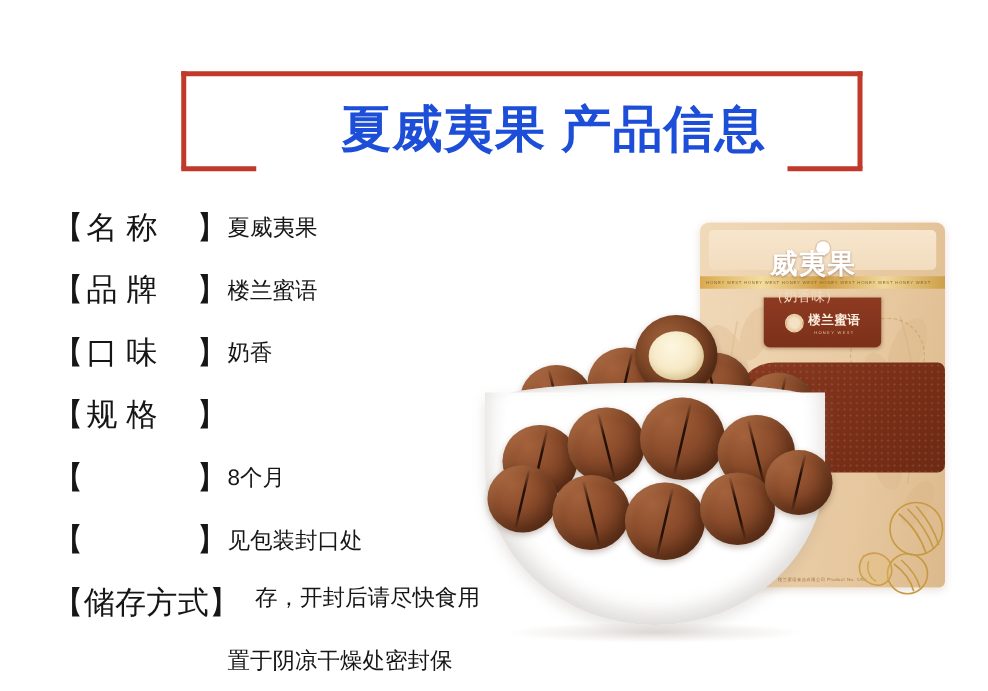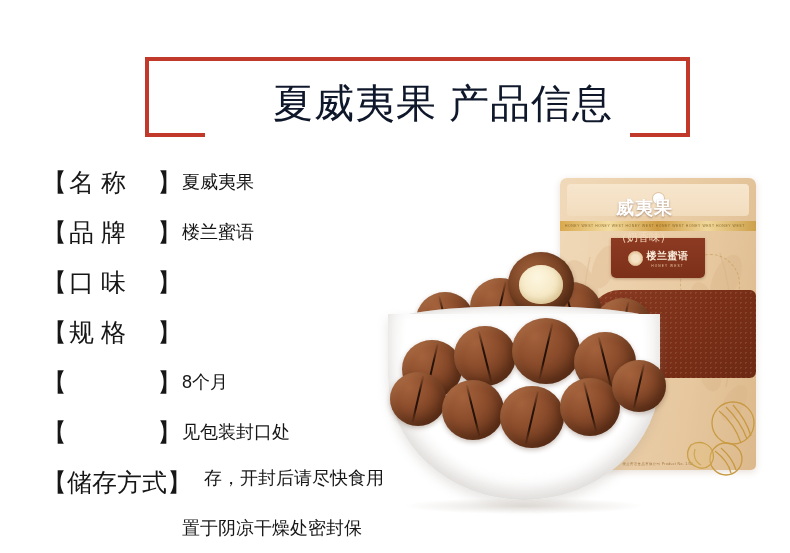--- a/index.html
+++ b/index.html
@@ -26,23 +26,23 @@
   #frame-left   { left:0;   top:0;   width:4px;   height:78px; }
   #frame-right  { right:0;  top:0;   width:4px;   height:78px; }
   #frame-bl     { left:0;   bottom:0; width:60px; height:4px; }
   #frame-br     { right:0;  bottom:0; width:60px; height:4px; }
 
   #banner-title {
     position:absolute;
     left:0; top:0;
     width:596px; height:80px;
     display:flex; align-items:center; justify-content:center;
-    color:#0f172a;
+    color:#1d4ed8;
     font-size:40px;
-    font-weight:400;
+    font-weight:700;
     letter-spacing:1px;
     white-space:nowrap;
     transform:translateY(6px);
   }
 
   
   #spec-list {
     position:absolute;
     left:42px; top:157px;
     width:470px;
@@ -156,21 +156,21 @@
     border-radius:32px 6px 6px 32px;
     overflow:hidden;
   }
   #pouch-namebar-dots {
     position:absolute; inset:0;
     background-image:radial-gradient(rgba(255,220,180,.13) 1px, transparent 1px);
     background-size:5px 5px;
   }
   #pouch-prodname {
     position:absolute; left:56px; top:18px;
-    font-size:18px; font-weight:700; color:#ffffff;
+    font-size:22px; font-weight:700; color:#ffffff;
     letter-spacing:1px; white-space:nowrap;
     text-shadow:0 1px 2px rgba(60,20,5,.4);
   }
   #pouch-flavor {
     position:absolute; left:56px; top:52px;
     font-size:11px; color:#f3d9bd; white-space:nowrap;
   }
   #pouch-footnote {
     position:absolute; left:0; bottom:4px;
     width:196px; text-align:center;
@@ -266,20 +266,21 @@
       </span>
       <span class="spec-value">楼兰蜜语</span>
     </div>
 
     <div class="spec-row">
       <span class="spec-label">
         <span class="br">【</span>
         <span class="lbl-text">口 味</span>
         <span class="br">】</span>
       </span>
+      <span class="spec-value">奶香</span>
     </div>
 
     <div class="spec-row">
       <span class="spec-label">
         <span class="br">【</span>
         <span class="lbl-text">规 格</span>
         <span class="br">】</span>
       </span>
     </div>
 

